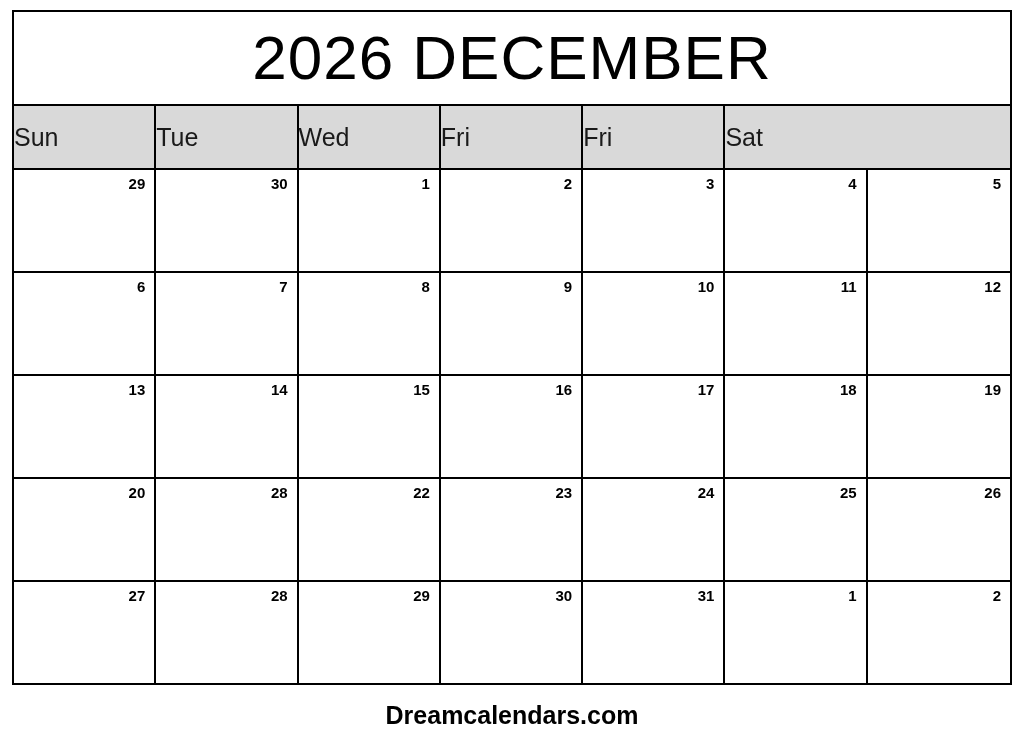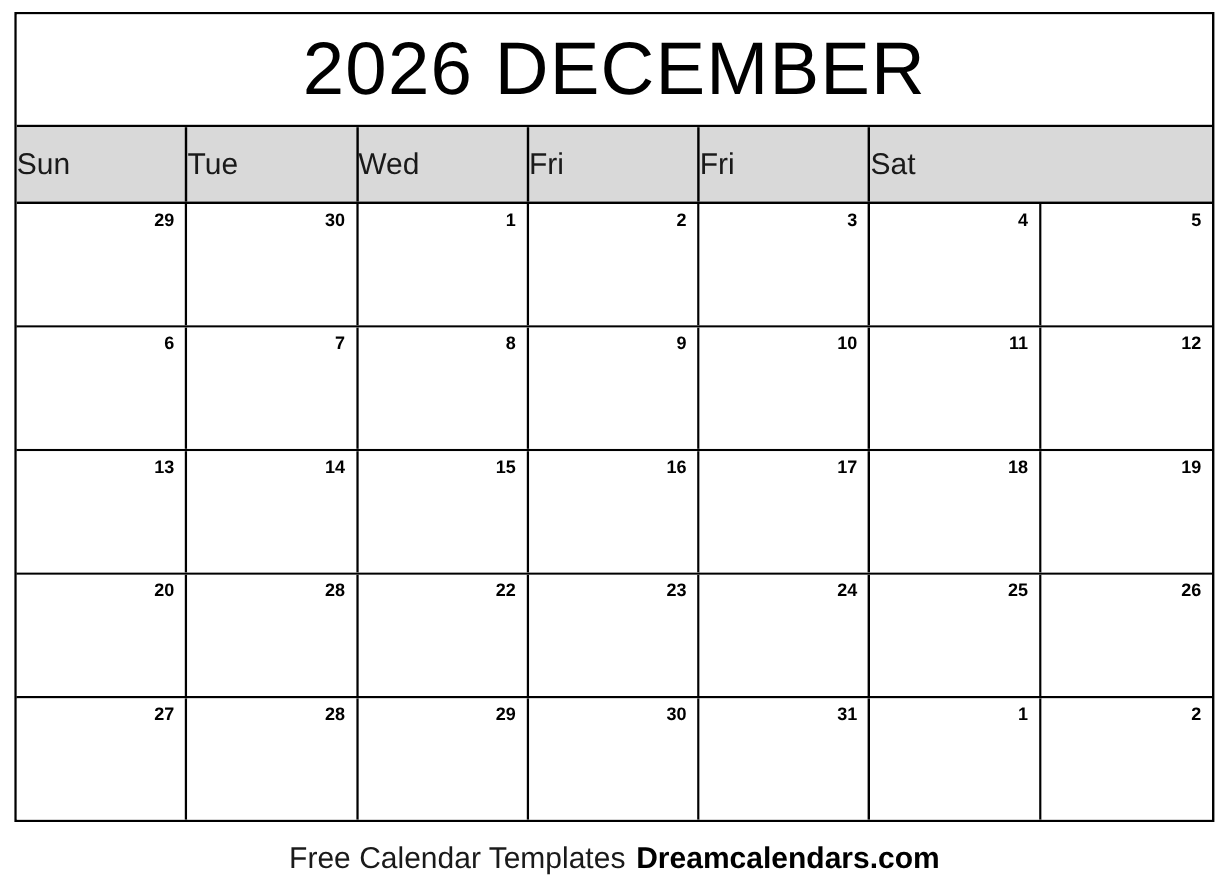--- a/index.html
+++ b/index.html
@@ -274,17 +274,16 @@
           <span class="day-number">1</span>
         </div>
       <div class="day-cell">
           <span class="day-number">2</span>
         </div>
     </div>
 
   </div>
 
   <div class="footer">
-    <span class="footer-text">Free Calendar Templates</span>
     <span class="footer-brand">Dreamcalendars.com</span>
   </div>
 
 </div>
 
 </body></html>

